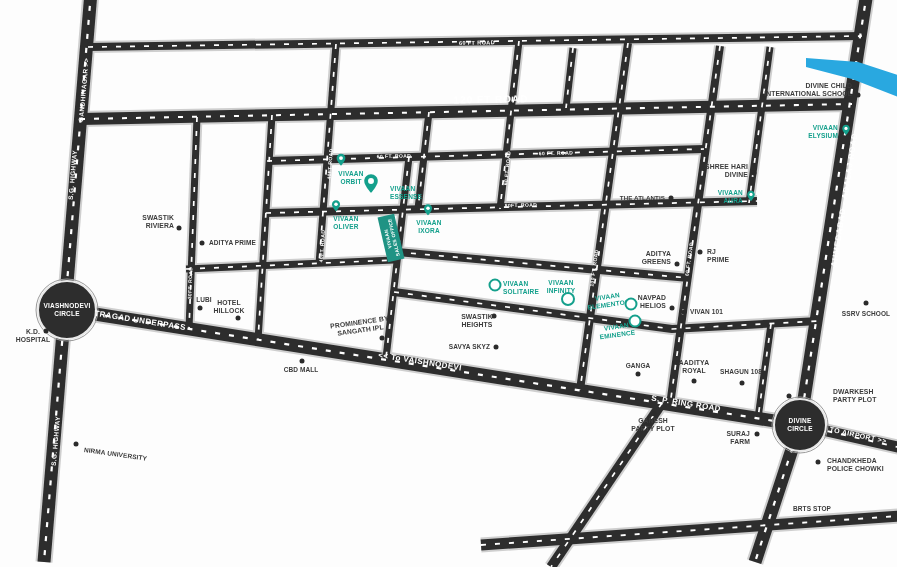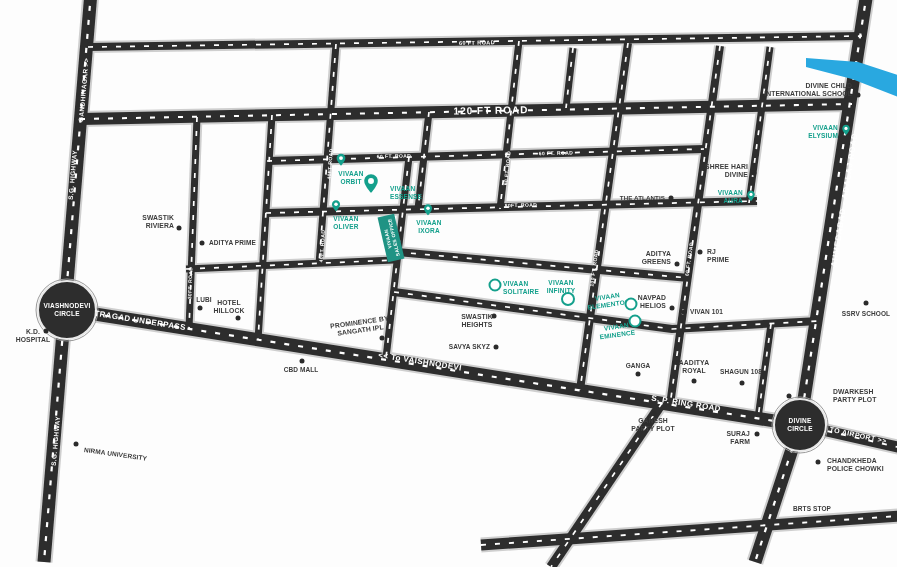--- a/index.html
+++ b/index.html
@@ -120,21 +120,21 @@
       </div>
       <div class="maplabel road-label" style="left: 73px; top: 175px; font-size: 6.5px; transform: translate(-50%, -50%) rotate(-85deg); transform-origin: center center; text-align: center; color: rgb(255, 255, 255);">
         <div>S.G. HIGHWAY</div>
       </div>
       <div class="maplabel road-label" style="left: 56px; top: 441px; font-size: 6.5px; transform: translate(-50%, -50%) rotate(-85deg); transform-origin: center center; text-align: center; color: rgb(255, 255, 255);">
         <div>S.G. HIGHWAY</div>
       </div>
       <div class="maplabel road-label" style="left: 477px; top: 43px; font-size: 5.5px; transform: translate(-50%, -50%) rotate(-1deg); transform-origin: center center; text-align: center; color: rgb(255, 255, 255);">
         <div>60 FT ROAD</div>
       </div>
-      <div class="maplabel road-label" style="left: 491px; top: 111px; font-size: 10px; letter-spacing: 1px; transform: translate(-50%, -50%) rotate(-1deg); transform-origin: center center; text-align: center; color: rgb(255, 255, 255);">
+      <div class="maplabel road-label" style="left: 491px; top: 100px; font-size: 10px; letter-spacing: 1px; transform: translate(-50%, -50%) rotate(-1deg); transform-origin: center center; text-align: center; color: rgb(255, 255, 255);">
         <div>120 FT ROAD</div>
       </div>
       <div class="maplabel road-label" style="left: 394px; top: 156px; font-size: 5px; transform: translate(-50%, -50%) rotate(-1.5deg); transform-origin: center center; text-align: center; color: rgb(255, 255, 255);">
         <div>60 FT. ROAD</div>
       </div>
       <div class="maplabel road-label" style="left: 556px; top: 153px; font-size: 5px; transform: translate(-50%, -50%) rotate(-1.5deg); transform-origin: center center; text-align: center; color: rgb(255, 255, 255);">
         <div>60 FT. ROAD</div>
       </div>
       <div class="maplabel road-label" style="left: 521px; top: 205px; font-size: 5px; transform: translate(-50%, -50%) rotate(-1.5deg); transform-origin: center center; text-align: center; color: rgb(255, 255, 255);">
         <div>80FT. ROAD</div>

